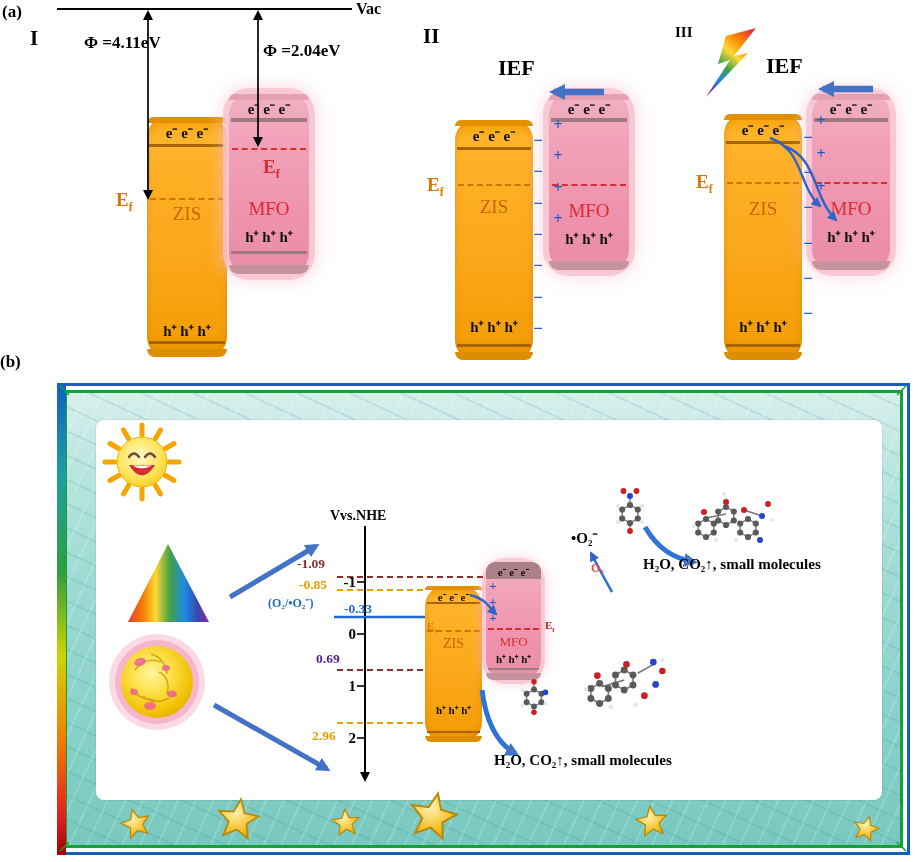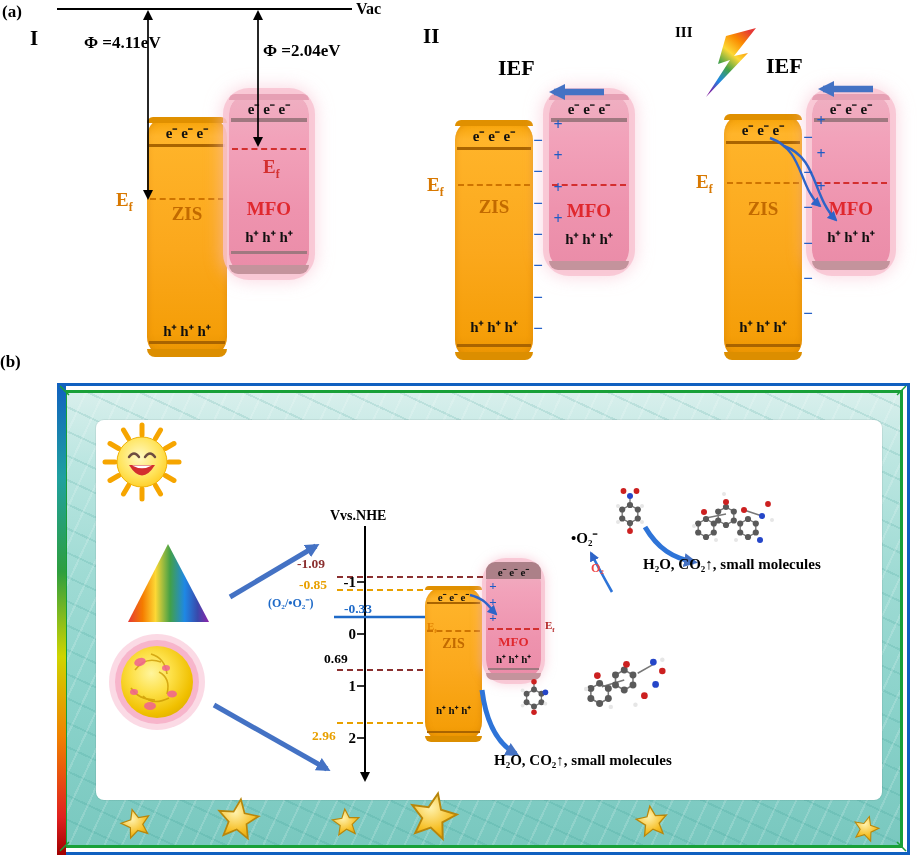--- a/index.html
+++ b/index.html
@@ -14,21 +14,21 @@
   .bar{position:absolute;border-radius:20px;z-index:4}
   .bar>*{position:absolute}
   .zisbar{background:linear-gradient(180deg,#F5A000 0%,#FFB42A 8%,#FBA81C 55%,#F59E08 90%,#E89200 100%);box-shadow:inset 0 0 6px rgba(180,100,0,.35)}
   .mfobar{background:linear-gradient(180deg,#EFB0C2 0%,#F2A2BA 25%,#EE93AE 65%,#EA8CA8 100%);box-shadow:0 0 0 6px rgba(247,192,208,.8),0 0 16px 8px rgba(247,192,208,.55)}
   .glow-sm{box-shadow:0 0 0 4px rgba(247,192,208,.8),0 0 10px 6px rgba(247,192,208,.5)!important}
   .etxt,.htxt{width:100%;text-align:center;color:#101010;font-weight:bold;white-space:nowrap}
   .cbline{left:3%;width:94%;background:#A96400;height:3px}
   .mfobar .cbline{background:#A07880;height:4px}
   .efdash{left:4%;width:92%;border-top:2.5px dashed #CE7400}
   .mfobar .efdash{border-top:2.5px dashed #D32F2F}
-  .bname{width:100%;text-align:center;font-weight:bold;white-space:nowrap}
+  .bname{width:100%;text-align:center;font-weight:normal;white-space:nowrap}
   .zisbar .bname{color:#C26A00}
   .mfobar .bname{color:#E0282E}
   .vbline{left:3%;width:94%;background:#A96400;height:3px}
   .mfobar .vbline{background:#A07880}
   .capt{left:0;top:0;width:100%;border-radius:9px 9px 0 0}
   .capb{left:0;bottom:0;width:100%;border-radius:0 0 9px 9px}
   .zisbar .capt{height:6px;background:#E09000}
   .zisbar .capb{height:8px;background:#DC8E00}
   .mfobar .capt{height:6px;background:#E6A0B4}
   .mfobar .capb{height:9px;background:#C4939C}
@@ -186,21 +186,21 @@
   <span class="t" style="left:330px;top:508px;font-size:14px">Vvs.NHE</span>
   <span class="t" style="left:332px;top:574px;width:24px;text-align:right;font-size:15px">-1</span>
   <span class="t" style="left:332px;top:626px;width:24px;text-align:right;font-size:15px">0</span>
   <span class="t" style="left:332px;top:678px;width:24px;text-align:right;font-size:15px">1</span>
   <span class="t" style="left:332px;top:730px;width:24px;text-align:right;font-size:15px">2</span>
 
   <span class="lvl" style="left:297px;top:556px;color:#8B3030">-1.09</span>
   <span class="lvl" style="left:299px;top:577px;color:#E8A000">-0.85</span>
   <span class="lvl" style="left:268px;top:594px;color:#1E6AC8;font-size:12px">(O₂/•O₂⁻)</span>
   <span class="lvl" style="left:344px;top:601px;color:#1E6AC8">-0.33</span>
-  <span class="lvl" style="left:324px;top:651px;color:#000000">0.69</span>
+  <span class="lvl" style="left:316px;top:651px;color:#4c1d95">0.69</span>
   <span class="lvl" style="left:312px;top:728px;color:#E8A000">2.96</span>
 
   <span class="t" style="left:591px;top:561px;font-size:12px;color:#ef4444">O₂</span>
   <span class="t" style="left:571px;top:527px;font-size:15px">•O₂⁻</span>
   <span class="t" style="left:643px;top:556px;font-size:15px">H₂O, CO₂↑, small molecules</span>
   <span class="t" style="left:494px;top:752px;font-size:15px">H₂O, CO₂↑, small molecules</span>
 
   <svg width="918" height="862" viewBox="0 0 918 862">
     <defs>
       <marker id="mBk" markerUnits="userSpaceOnUse" markerWidth="10" markerHeight="10" refX="8" refY="5" orient="auto-start-reverse">

